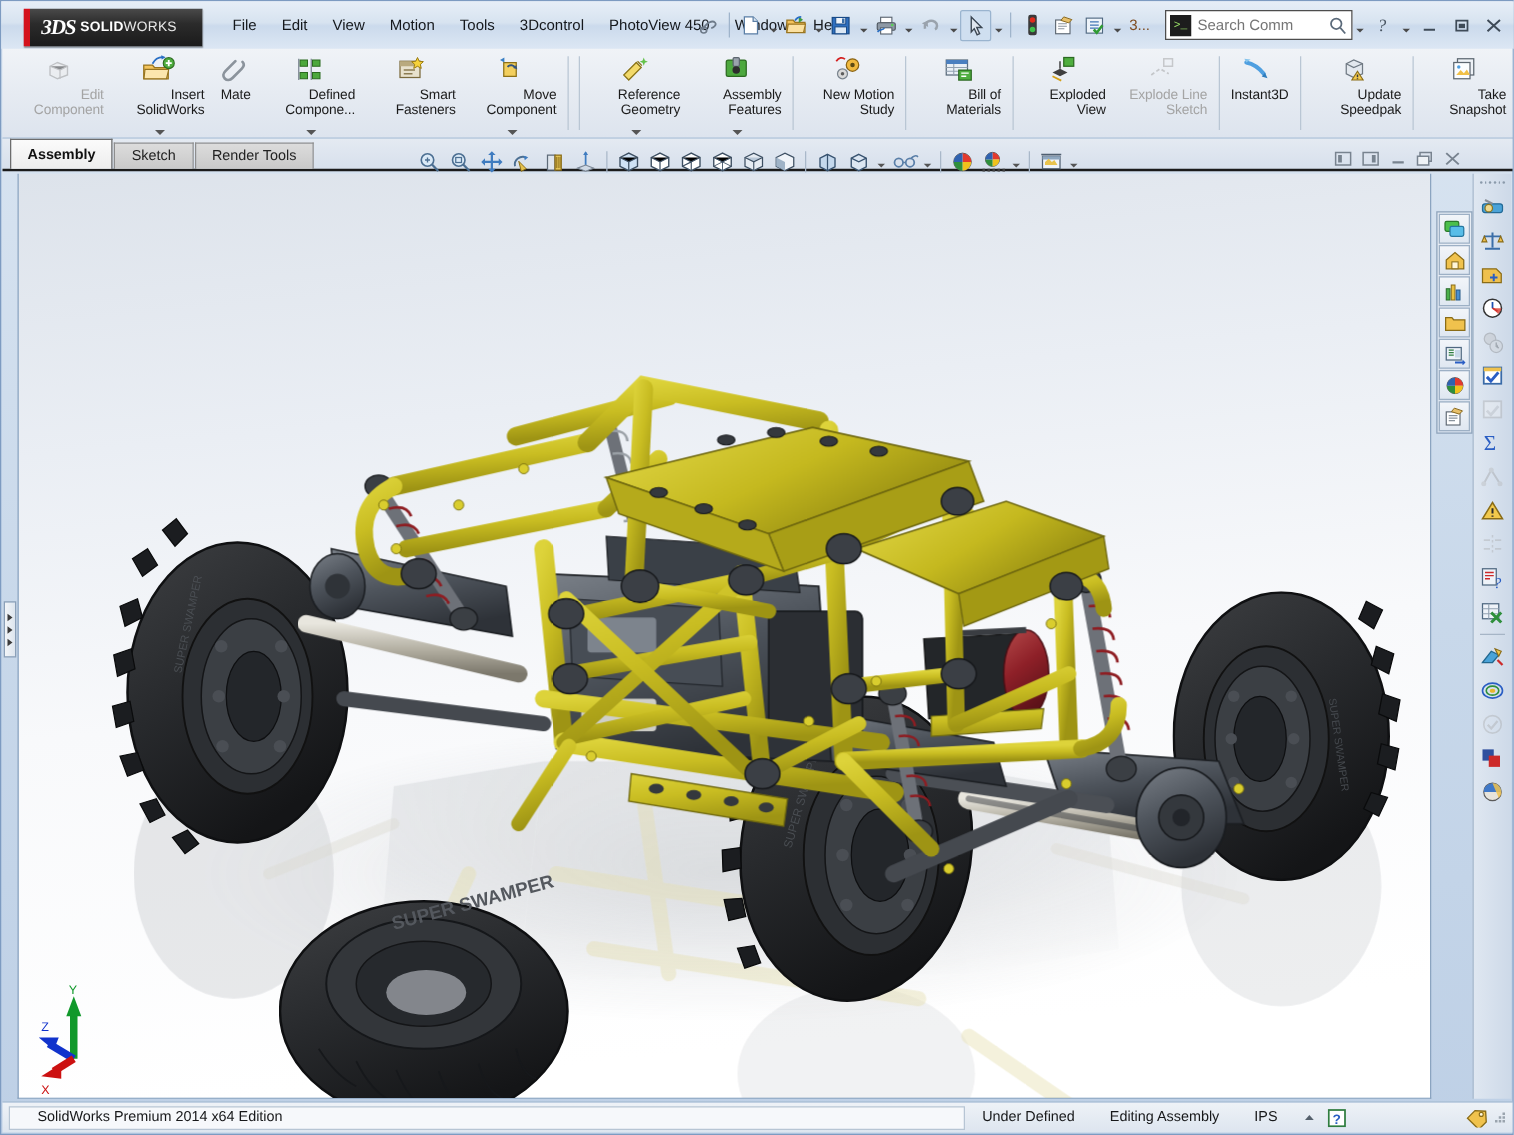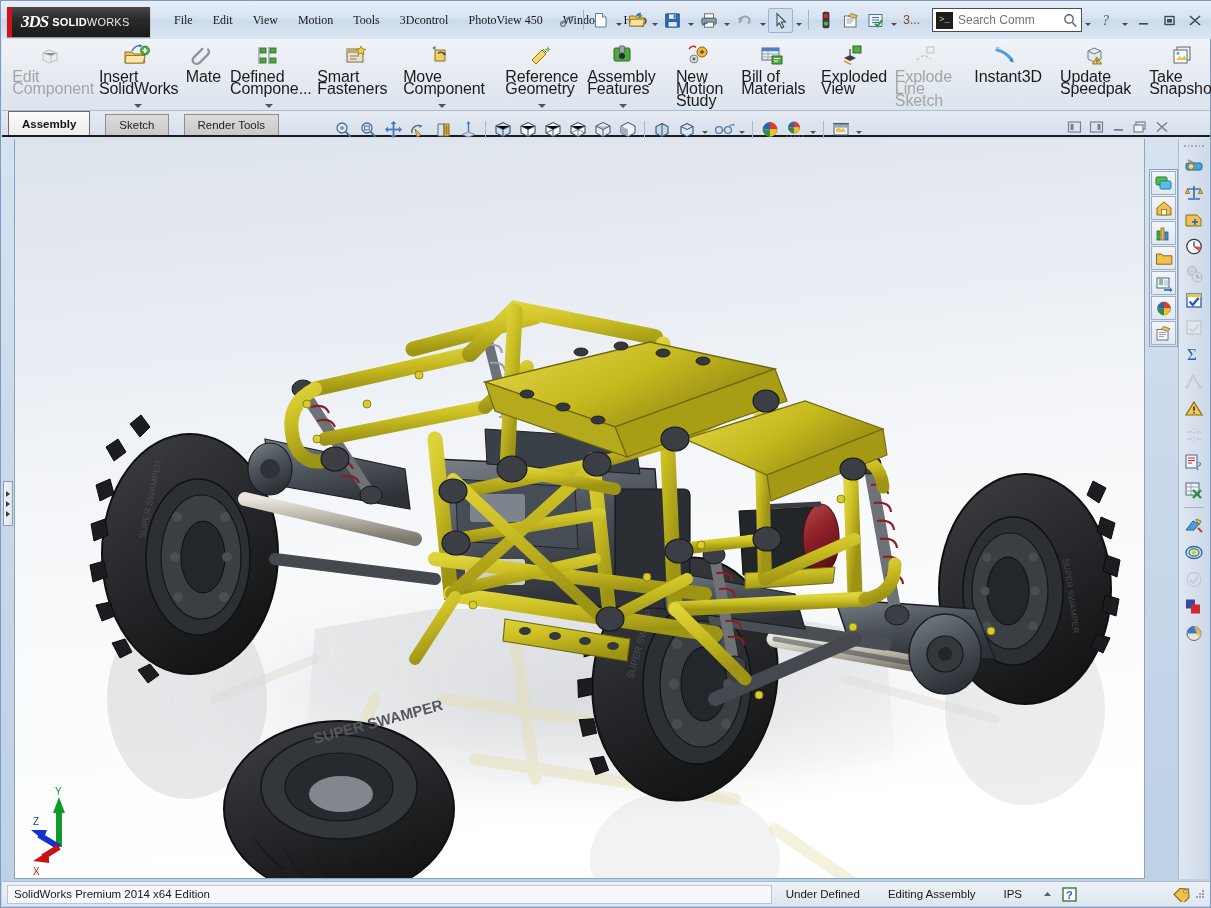--- a/index.html
+++ b/index.html
@@ -17,34 +17,34 @@
     border:1px solid #7d9bc1;
   }
 
   
   .titlebar{
     position:absolute; left:0; top:0; width:1211px; height:38px;
     background:linear-gradient(#e7eef7 0%,#d7e3f0 45%,#cbdaec 52%,#dce7f4 100%);
     display:flex; align-items:center;
   }
   .logo{
-    width:143px; height:30px; margin-left:6px; margin-top:3px;
+    width:143px; height:30px; margin-left:18px; margin-top:3px;
     background:linear-gradient(#4a4a4a,#2b2b2b 40%,#1b1b1b);
     border-left:5px solid #d4121c;
     display:flex; align-items:center; padding-left:9px; gap:4px;
     box-shadow:0 1px 1px rgba(0,0,0,.35);
   }
   .logo .ds{
     font-family:"Liberation Serif", serif; font-style:italic; font-weight:bold;
     font-size:17px; color:#fff; letter-spacing:-1px; line-height:1;
   }
   .logo .sw{ font-size:11px; font-weight:bold; color:#fff; letter-spacing:.2px;}
   .logo .sw .light{ font-weight:normal; color:#e9e9e9; }
 
-  .menu{ display:flex; align-items:center; margin-left:14px; gap:0;font-family:Liberation Serif, serif; }
+  .menu{ display:flex; align-items:center; margin-left:14px; gap:0; }
   .menu .mi{
     padding:5px 10px; font-size:12px; color:#15181c; cursor:default;
     border-radius:2px; white-space:nowrap;
   }
 
   .tb-right{ position:absolute; right:4px; top:4px; display:flex; align-items:center; gap:0; height:30px;}
   .tbtn{
     width:25px; height:25px; display:flex; align-items:center; justify-content:center;
     border:1px solid transparent; border-radius:2px; position:relative;
   }
@@ -74,40 +74,40 @@
     border-bottom:1px solid #a9bed5;
     display:flex; align-items:stretch; padding-left:6px;
   }
   .rgroup{ display:flex; align-items:stretch; }
   .rbtn{
     width:auto; min-width:40px; padding:3px 5px 0; display:flex; flex-direction:column;
     align-items:center; justify-content:flex-start; cursor:default; position:relative;
   }
   .rbtn .ic{ height:28px; display:flex; align-items:center; justify-content:center; }
   .rbtn .lbl{
-    font-size:16px; line-height:11.8px; text-align:left; color:#1b1b1b;
+    font-size:11px; line-height:11.8px; text-align:right; color:#1b1b1b;
     max-width:78px; margin-top:1px; letter-spacing:-.1px;
   }
   .rbtn.disabled .lbl{ color:#a4a4a4; }
   .rbtn.disabled .ic{ opacity:.42; filter:grayscale(1); }
   .dd-arrow{ margin-top:auto; margin-bottom:2px; width:0;height:0;
     border-left:4px solid transparent;border-right:4px solid transparent;border-top:4px solid #555;}
   .gsep{ width:1px; background:#b9c6d4; margin:6px 4px 6px 4px; align-self:stretch; }
 
   
   .tabstrip{
     position:absolute; left:1px; top:110px; width:1208px; height:26px;
     background:linear-gradient(#e4eaf2,#d7e0ec);
     display:flex; align-items:flex-end; padding-left:6px;
     border-bottom:2px solid #1b1b1b;
   }
   .tab{
     height:21px; padding:0 13px; display:flex; align-items:center; font-size:11.5px;
     background:linear-gradient(#dcdcdc,#c9c9c9); border:1px solid #8e8e8e; border-bottom:0;
-    margin-right:15px; color:#222;
+    margin-right:1px; color:#222;
   }
   .tab.active{
     background:linear-gradient(#fbfbfb,#ededed); font-weight:bold; height:24px;
     border-color:#6d6d6d; color:#111;
   }
 
   
   .viewbar{
     position:absolute; left:330px; top:116px; height:24px;
     display:flex; align-items:center; gap:0; z-index:5;
@@ -162,21 +162,21 @@
   .cfbtn:last-child{ margin-bottom:0; }
 
   
   .statusbar{
     position:absolute; left:1px; bottom:1px; width:1208px; height:25px;
     background:linear-gradient(#eef2f7,#dde5ef);
     border-top:1px solid #a9bed5; display:flex; align-items:center;
   }
   .sb-left{
     margin-left:5px; height:19px; flex:1; background:#f6f8fb; border:1px solid #b7c5d4;
-    display:flex; align-items:center; padding-left:6px; font-size:11.5px; color:#17181a;
+    display:flex; align-items:center; padding-left:22px; font-size:11.5px; color:#17181a;
   }
   .sb-cell{ font-size:11.5px; color:#17181a; padding:0 14px; white-space:nowrap; }
   .sb-icon{ width:22px;height:19px;display:flex;align-items:center;justify-content:center;}
   .grip{ width:12px;height:12px;margin:0 4px 0 2px; }
 
   .noselect{ user-select:none; }
 </style>
 </head>
 <body class="noselect">
 

